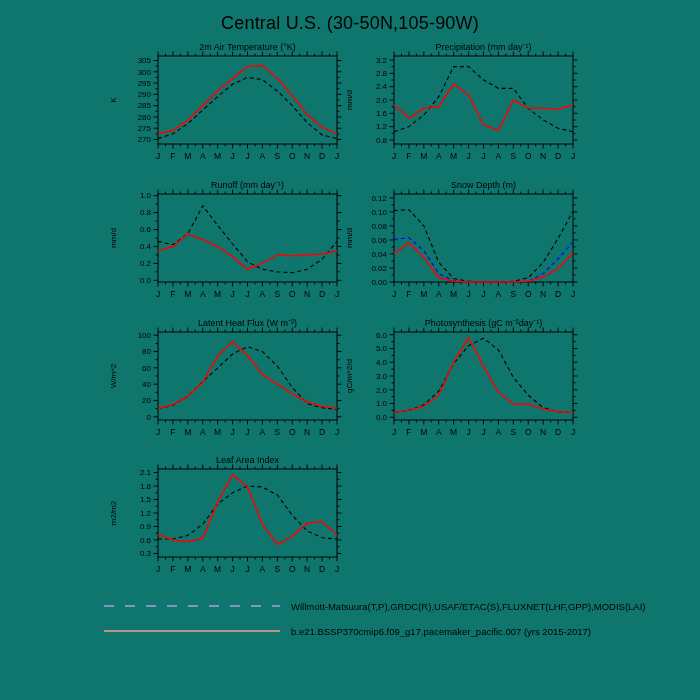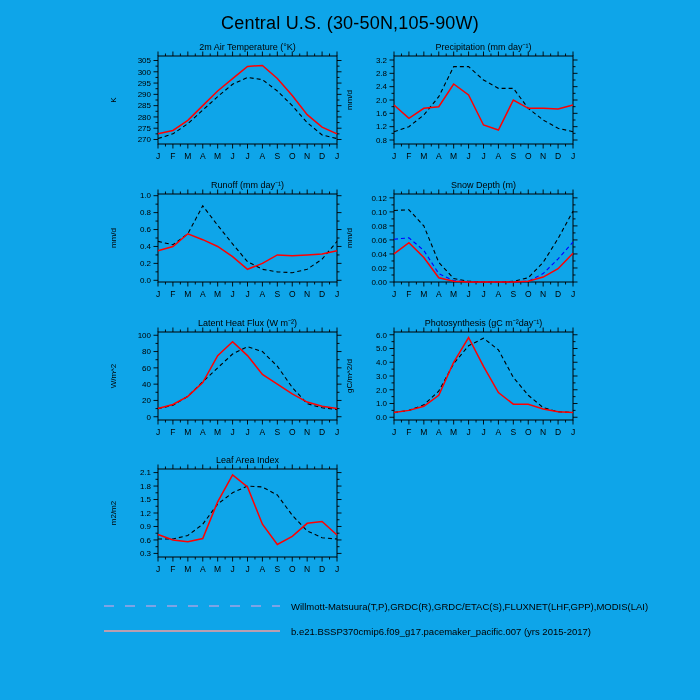--- a/index.html
+++ b/index.html
@@ -1,17 +1,17 @@
 <!DOCTYPE html>
 <html><head>
 <meta charset="utf-8">
 <style>
   html,body{margin:0;padding:0;background:#fff;}
   .canvas{
-    position:relative;width:700px;height:700px;background:#0ea5e9;
+    position:relative;width:700px;height:700px;background:#0f766e;
     font-family:"Liberation Sans", sans-serif;color:#000;overflow:hidden;
   }
   .fig-title{
     position:absolute;top:13px;left:0;width:700px;text-align:center;
     font-size:18px;letter-spacing:0.2px;
   }
   #charts svg{position:absolute;overflow:visible;}
   #legend{position:absolute;left:104px;top:600px;width:560px;}
   .legend-row{display:flex;align-items:center;height:12px;margin-bottom:13px;}
   .legend-row svg{flex:0 0 auto;}
@@ -796,21 +796,21 @@
         </g>
         <polyline points="60.00,86.04 74.92,86.04 89.83,82.45 104.75,71.22 119.67,51.02 134.58,39.80 149.50,33.06 164.42,33.96 179.33,42.04 194.25,62.24 209.17,77.96 224.08,84.69 239.00,86.04" fill="none" stroke="#000000" stroke-width="1.1" stroke-dasharray="4 3"></polyline>
         <polyline points="60.00,81.55 74.92,86.94 89.83,88.73 104.75,85.59 119.67,48.78 134.58,21.84 149.50,33.96 164.42,71.22 179.33,91.43 194.25,83.35 209.17,70.33 224.08,68.53 239.00,82.00" fill="none" stroke="#ff0000" stroke-width="1.5" stroke-dasharray="none"></polyline>
       </svg>
     </div>
   <div id="legend">
       <div class="legend-row">
         <svg width="178" height="8">
           <line x1="0" y1="4" x2="176" y2="4" stroke="#a2a2e4" stroke-width="1.4" stroke-dasharray="10 11"></line>
         </svg>
-        <span class="legend-label">Willmott-Matsuura(T,P),GRDC(R),GRDC/ETAC(S),FLUXNET(LHF,GPP),MODIS(LAI)</span>
+        <span class="legend-label">Willmott-Matsuura(T,P),GRDC(R),USAF/ETAC(S),FLUXNET(LHF,GPP),MODIS(LAI)</span>
       </div>
       <div class="legend-row">
         <svg width="178" height="8">
           <line x1="0" y1="4" x2="176" y2="4" stroke="#f49c9c" stroke-width="1.4" stroke-dasharray="none"></line>
         </svg>
         <span class="legend-label">b.e21.BSSP370cmip6.f09_g17.pacemaker_pacific.007 (yrs 2015-2017)</span>
       </div>
     </div>
 </div>
 

